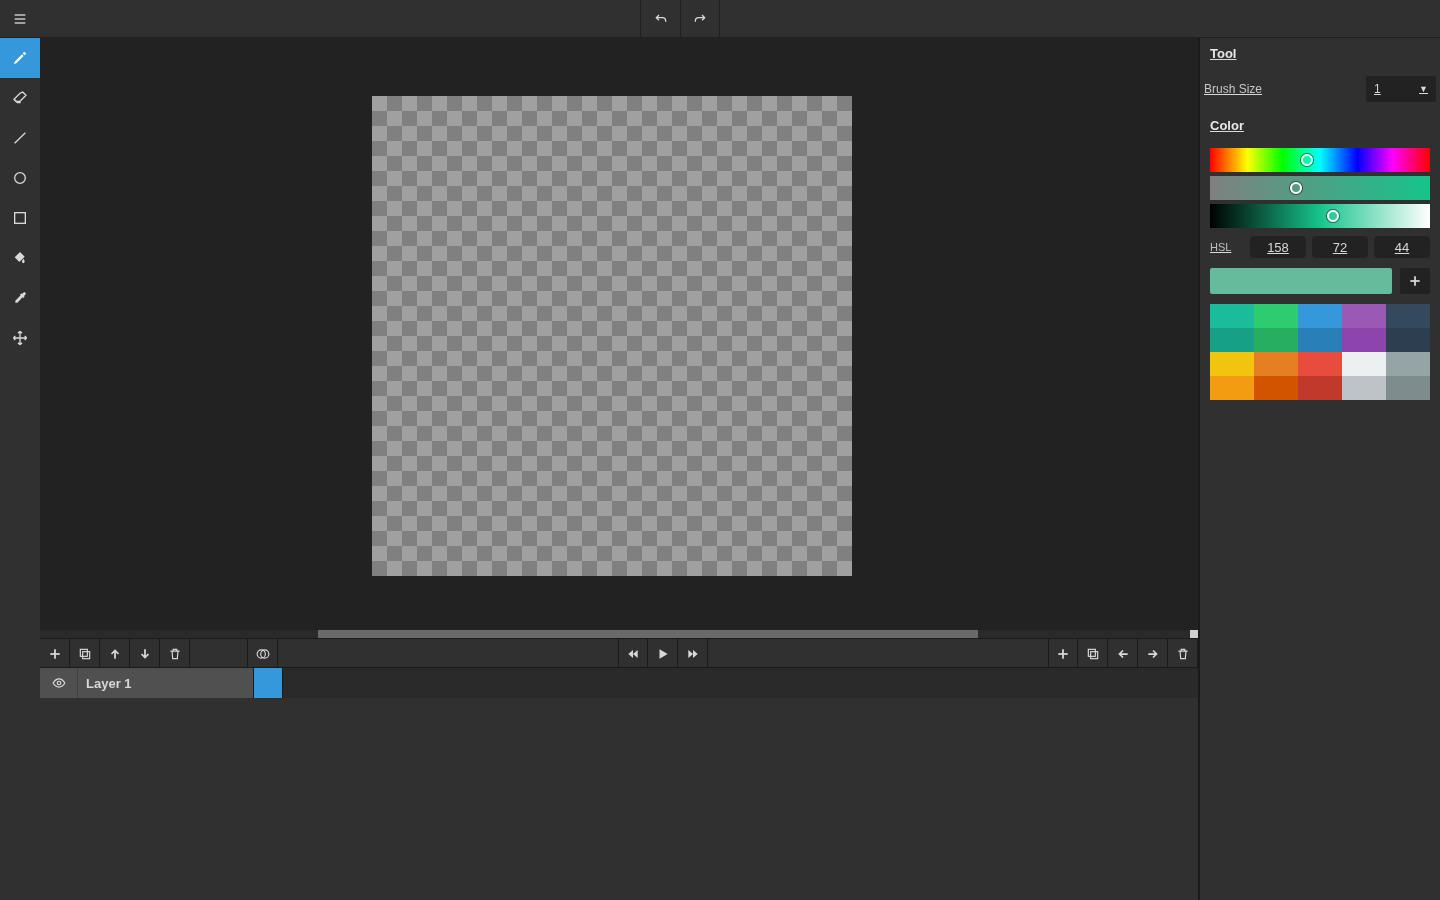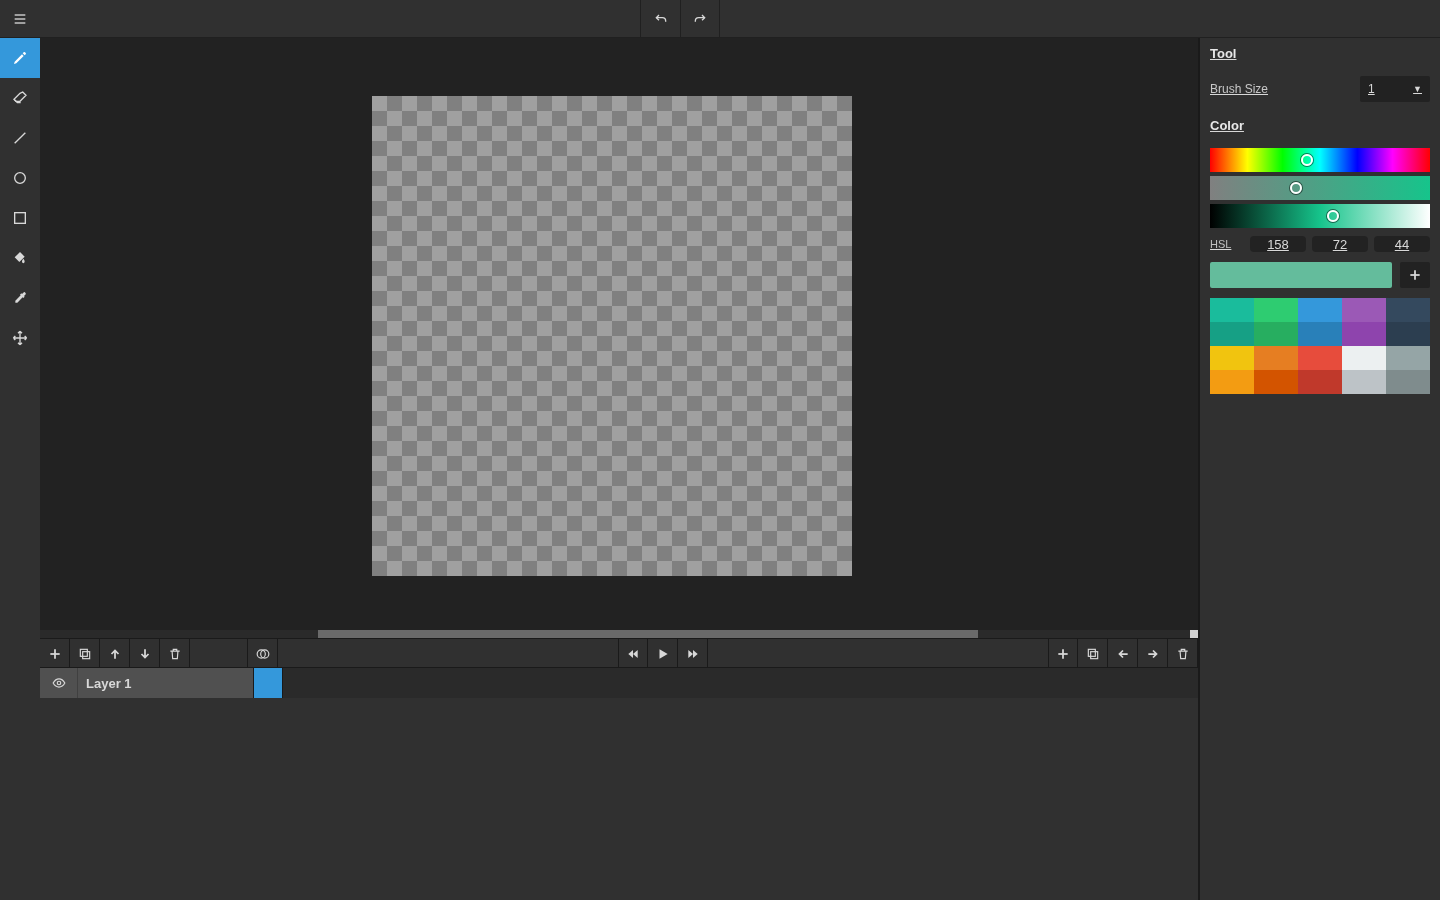--- a/index.html
+++ b/index.html
@@ -205,21 +205,21 @@
     height: 30px;
     background: #303030;
     display: flex;
     align-items: center;
     padding: 0 10px;
     font-weight: bold;
     font-size: 13px;
     color: #e8e8e8;
   }
   .tool-options {
-    padding: 8px 10px;
+    padding: 8px 4px;
     display: flex;
     align-items: center;
     justify-content: space-between;
   }
   .tool-options .label { font-size: 12px; color: #c8c8c8; }
   .select-box {
     width: 70px;
     height: 26px;
     background: #222222;
     display: flex;
@@ -261,21 +261,21 @@
     height: 12px;
     border: 2px solid #fff;
     border-radius: 50%;
     transform: translate(-50%, -50%);
     box-shadow: 0 0 0 1px rgba(0,0,0,0.5);
   }
   .color-vals { margin-top: 8px; display:flex; align-items:center; gap:6px; }
   .color-vals .lbl { width: 34px; font-size: 11px; color: #c0c0c0; }
   .color-vals .numbox {
     flex: 1;
-    height: 16px;
+    height: 22px;
     background: #222222;
     display: flex;
     align-items: center;
     justify-content: center;
     font-size: 13px;
     border-radius: 4px;
   }
   .cur-color-row { display:flex; gap:8px; margin-top:10px; }
   .cur-swatch { flex:1; height:26px; border-radius:2px; }
   .add-swatch-btn {

